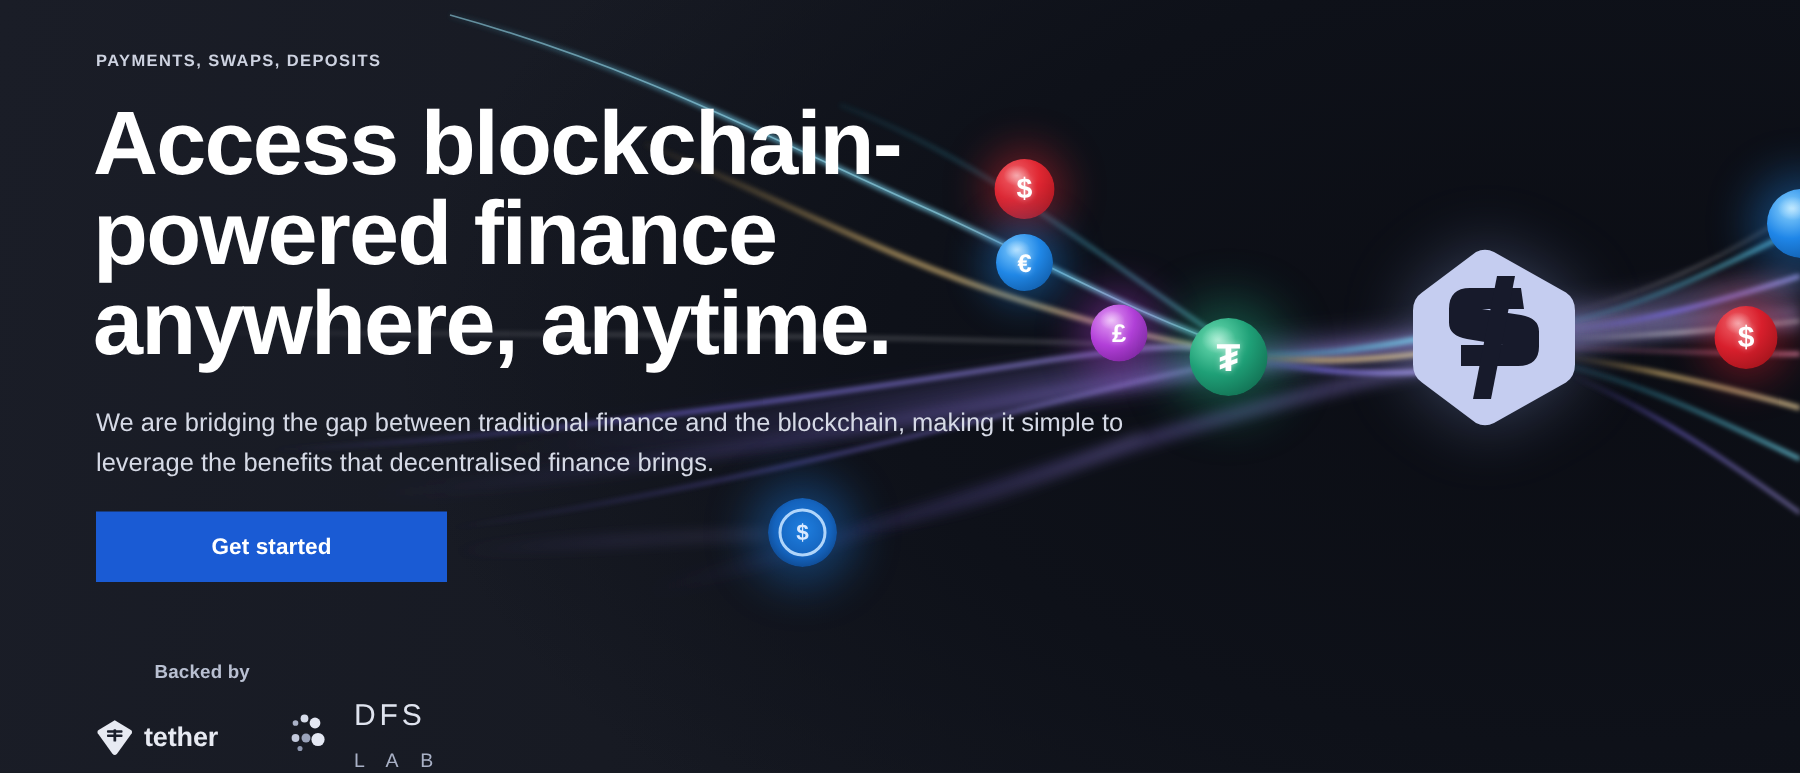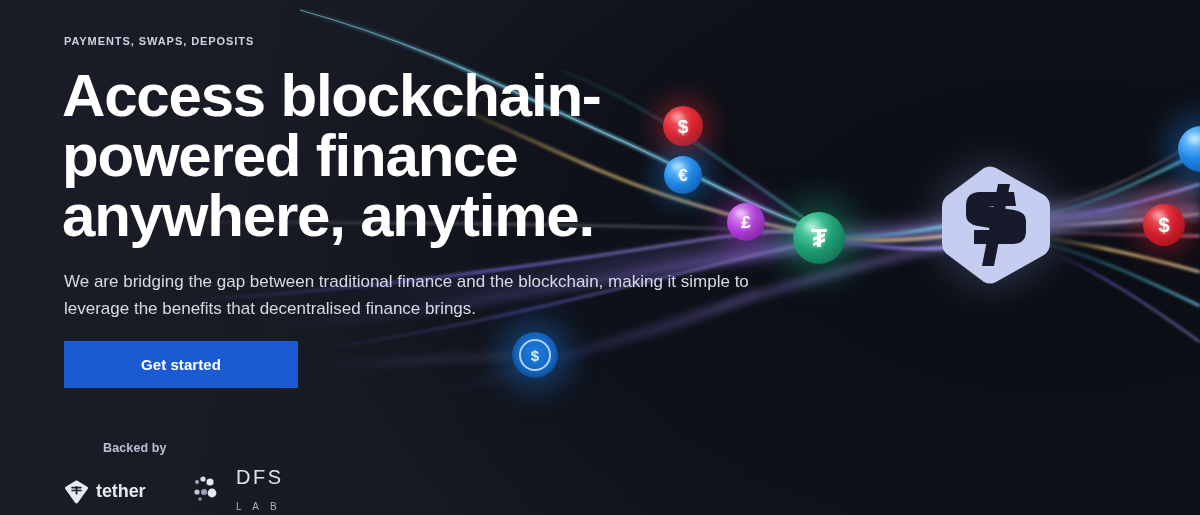--- a/index.html
+++ b/index.html
@@ -107,21 +107,21 @@
   #logo-tether{position:absolute;left:64px;top:462px;height:26px;display:flex;align-items:center;gap:7px;}
   #logo-tether .mark{width:25px;height:25px;display:block;}
   #logo-tether .word{
     font-size:18px;font-weight:700;color:#e7eaf2;letter-spacing:-0.005em;line-height:1;
   }
   
   #logo-dfslab{position:absolute;left:193px;top:456px;height:34px;display:flex;align-items:center;gap:9px;}
   #logo-dfslab .dots{width:34px;height:30px;display:block;}
   #logo-dfslab .letters{display:flex;flex-direction:column;gap:15px;}
   #logo-dfslab .dfs{font-size:20px;font-weight:400;color:#dfe3ee;letter-spacing:.13em;line-height:20px;}
-  #logo-dfslab .lab{font-size:10px;font-weight:400;color:#a9b1c6;letter-spacing:.44em;line-height:10px;}
+  #logo-dfslab .lab{font-size:13px;font-weight:400;color:#a9b1c6;letter-spacing:.44em;line-height:10px;}
 </style>
 </head>
 <body>
 
 <div class="hero">
 
   <div class="art">
 
     <svg viewBox="0 0 1200 515">
       <defs>

